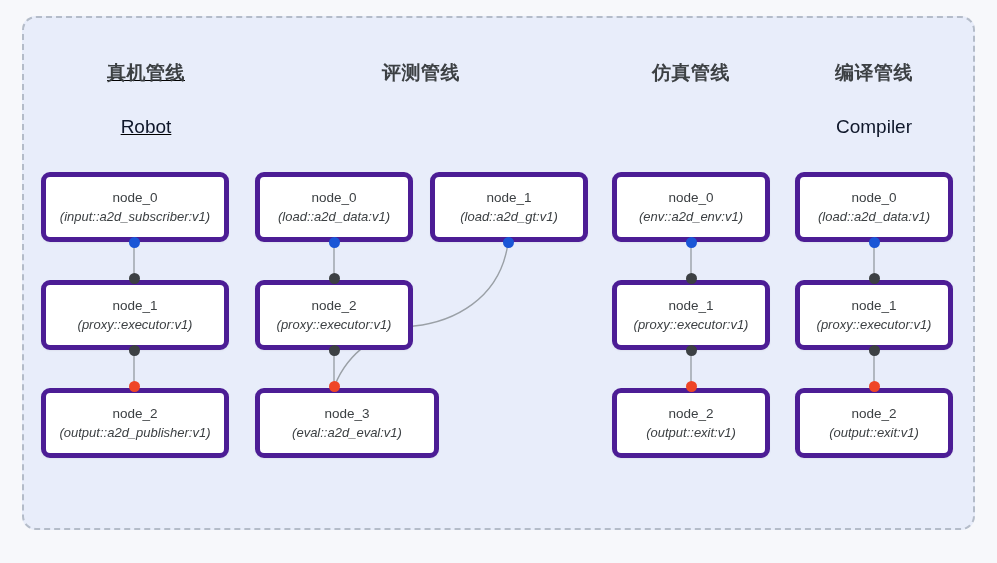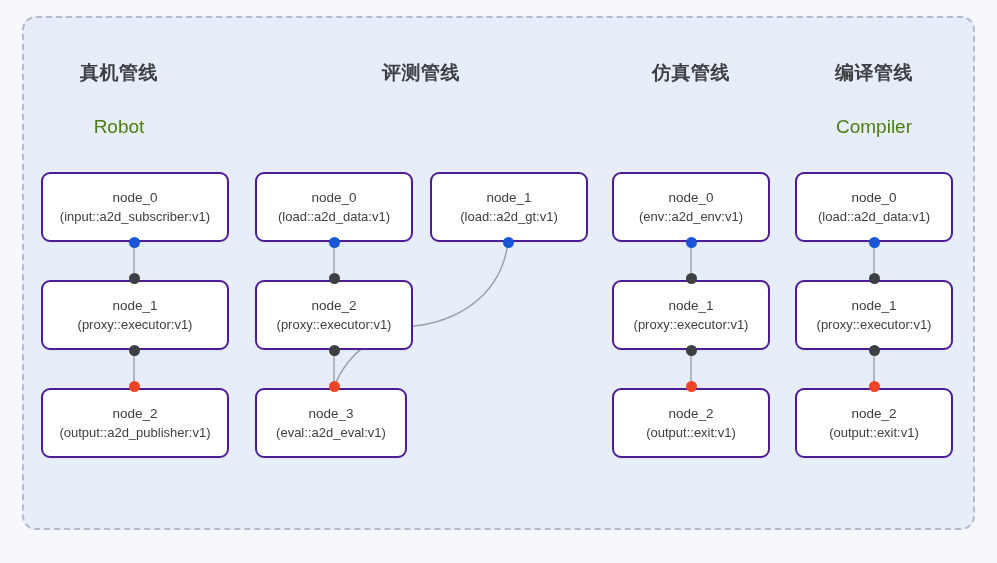--- a/index.html
+++ b/index.html
@@ -47,51 +47,52 @@
     font-size: 19px;
     font-weight: bold;
     color: #3c4043;
     letter-spacing: 0.5px;
     line-height: 26px;
     white-space: nowrap;
   }
   .col-header .en {
     font-size: 19px;
     font-weight: normal;
-    color: #4d7c0f;
+    color: #0f172a;
     line-height: 26px;
     margin-top: 28px;
     white-space: nowrap;
   }
 
   
   .node {
     position: absolute;
     box-sizing: border-box;
     background: #ffffff;
-    border: 2px solid #4c1d95;
+    border: 5px solid #4c1d95;
     border-radius: 9px;
     box-shadow: 0 1px 2px rgba(60, 64, 67, 0.06);
     display: flex;
     flex-direction: column;
     align-items: center;
     justify-content: center;
     z-index: 3;
   }
   .node .title {
     font-size: 13.5px;
     color: #3c4043;
     line-height: 19px;
     white-space: nowrap;
   }
   .node .subtitle {
     font-size: 13px;
     color: #3c4043;
     line-height: 19px;
     white-space: nowrap;
+    font-style: italic;
   }
 
   
   .port {
     position: absolute;
     width: 11px;
     height: 11px;
     border-radius: 50%;
     z-index: 5;
     margin-left: -5.5px;
@@ -117,21 +118,21 @@
     stroke-width: 1.4;
   }
 </style>
 </head>
 <body>
 
 <div id="canvas">
 
   <div class="panel"></div>
 
-  <div class="col-header" style="left:25px; top:60px; width:188px;">
+  <div class="col-header" style="left:52px; top:60px; width:188px;text-decoration:underline;">
     <div class="cn">真机管线</div>
     <div class="en">Robot</div>
   </div>
 
   <div class="col-header" style="left:327px; top:60px; width:188px;">
     <div class="cn">评测管线</div>
   </div>
 
   <div class="col-header" style="left:597px; top:60px; width:188px;">
     <div class="cn">仿真管线</div>
@@ -177,21 +178,21 @@
     <div class="subtitle">(load::a2d_data:v1)</div>
   </div>
   <div class="node" style="left:430px; top:172px; width:158px; height:70px;">
     <div class="title">node_1</div>
     <div class="subtitle">(load::a2d_gt:v1)</div>
   </div>
   <div class="node" style="left:255px; top:280px; width:158px; height:70px;">
     <div class="title">node_2</div>
     <div class="subtitle">(proxy::executor:v1)</div>
   </div>
-  <div class="node" style="left:255px; top:388px; width:152px; height:70px;align-items:center;">
+  <div class="node" style="left:255px; top:388px; width:184px; height:70px;align-items:center;">
     <div class="title">node_3</div>
     <div class="subtitle">(eval::a2d_eval:v1)</div>
   </div>
 
   <div class="node" style="left:612px; top:172px; width:158px; height:70px;">
     <div class="title">node_0</div>
     <div class="subtitle">(env::a2d_env:v1)</div>
   </div>
   <div class="node" style="left:612px; top:280px; width:158px; height:70px;">
     <div class="title">node_1</div>

